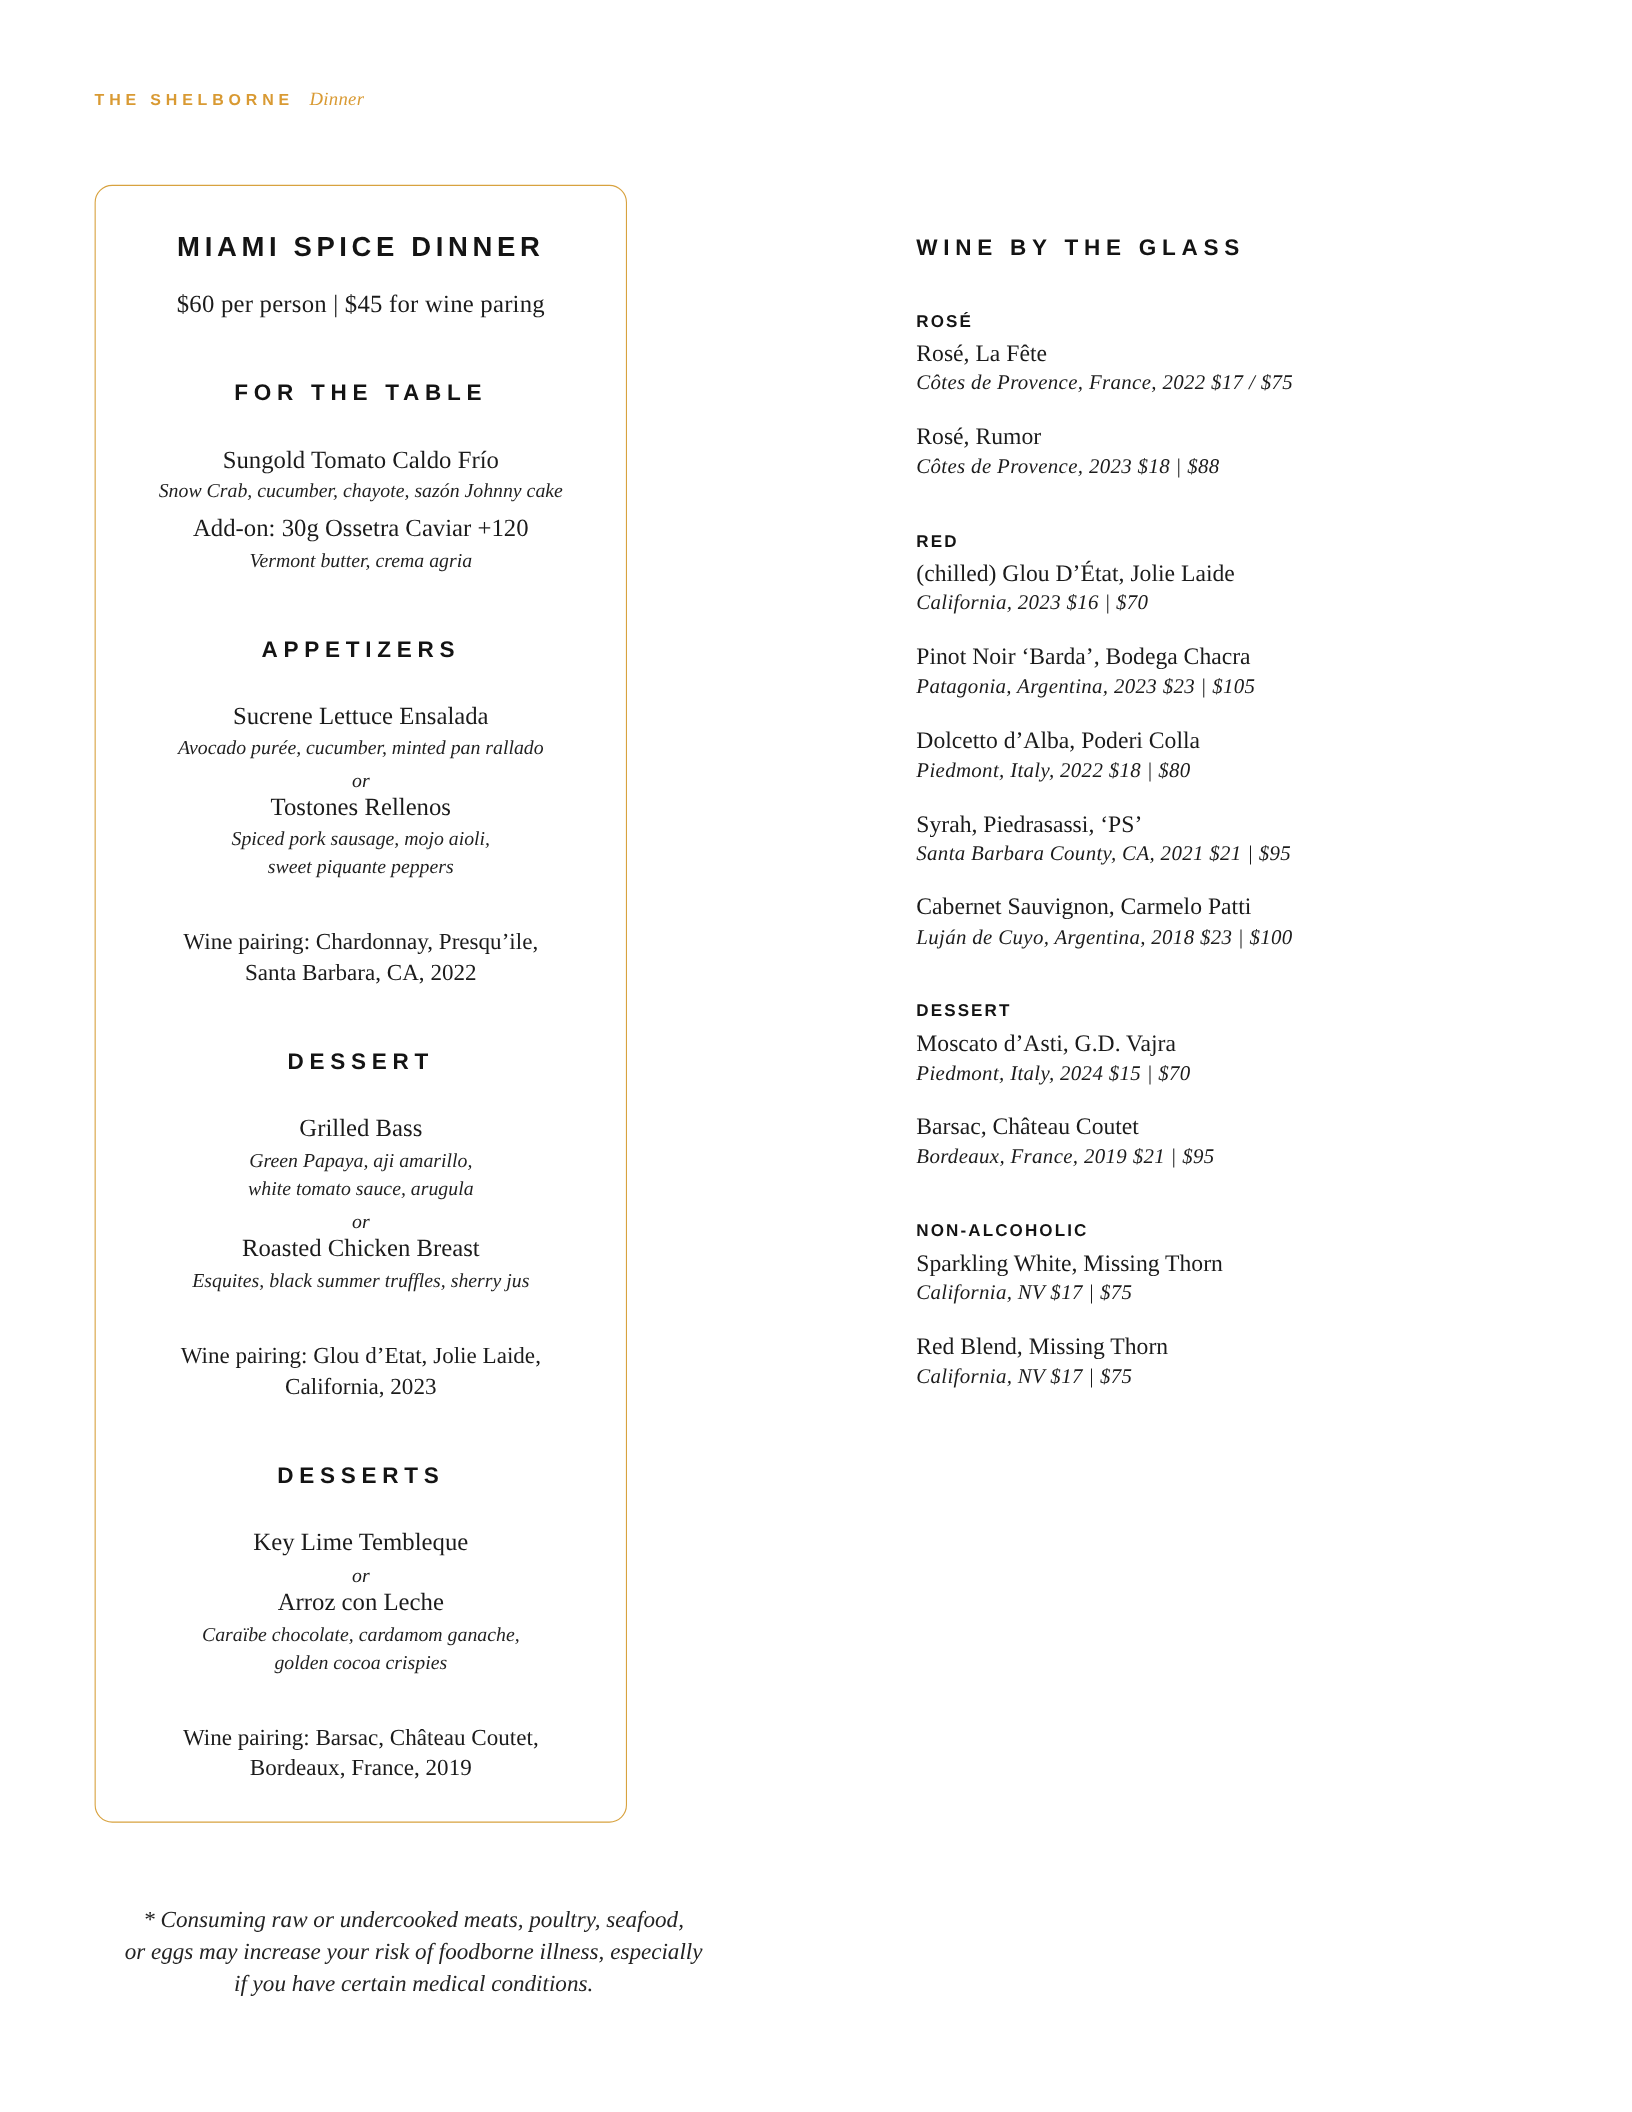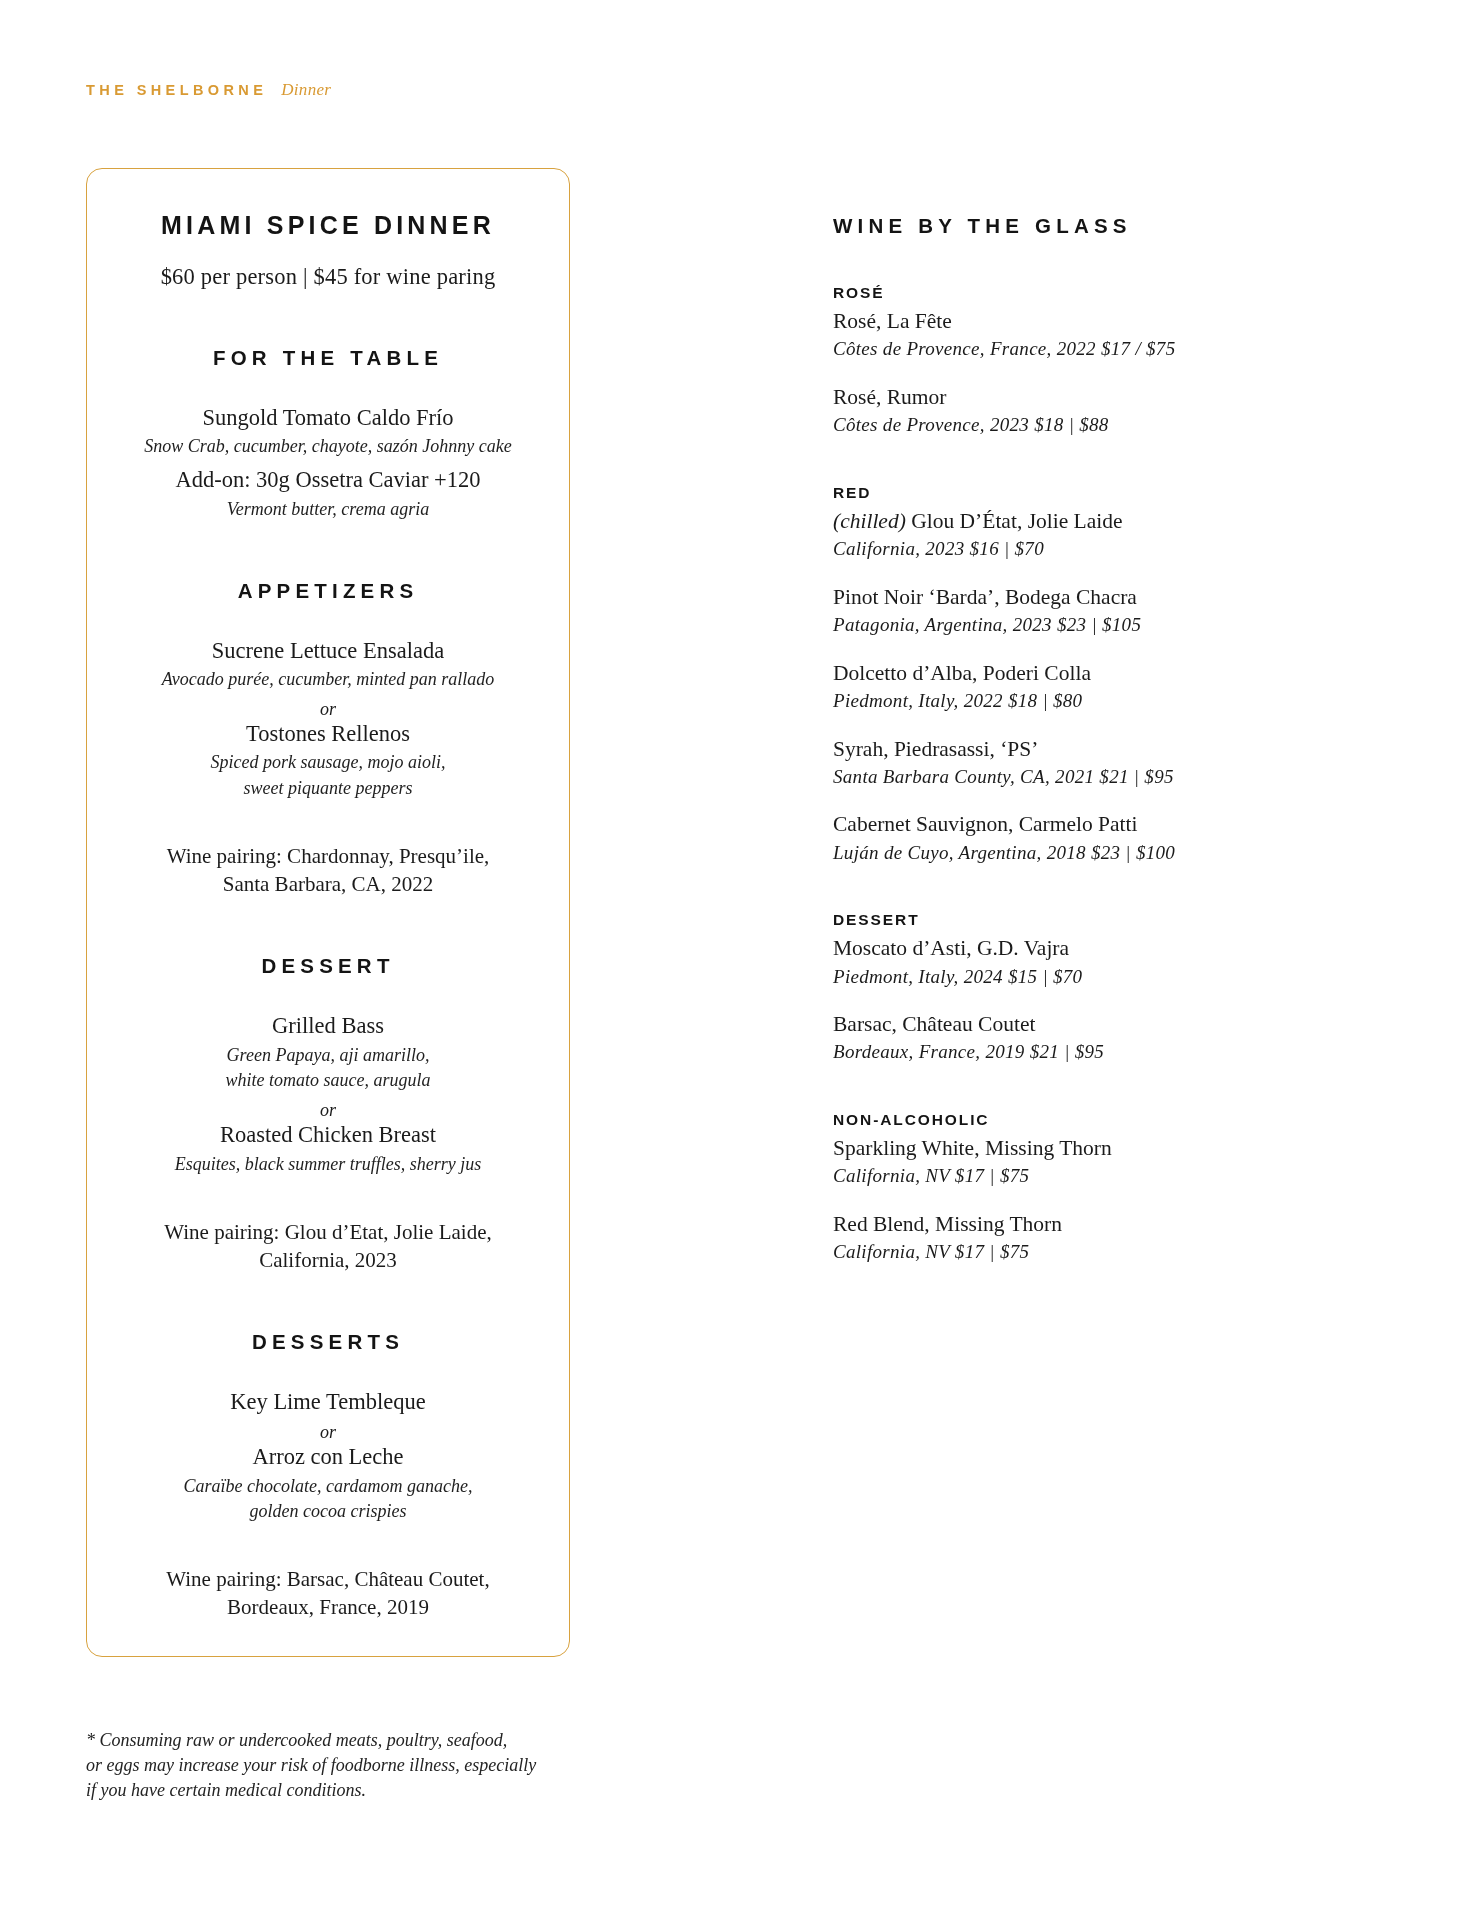--- a/index.html
+++ b/index.html
@@ -106,22 +106,23 @@
     line-height: 1.34;
     margin: 40px 0 0 0;
   }
   .dish + .dish { margin-top: 6px; }
 
   
   .footnote {
     position: absolute;
     left: 86px;
     width: 580px;
-    font-style: italic;
-    font-size: 18px;
+    text-align: center;
+    font-style: italic;
+    font-size: 21px;
     line-height: 1.38;
     color: #232323;
   }
 
   
   .wine-col {
     position: absolute;
     left: 833px;
     top: 0;
     width: 520px;
@@ -145,21 +146,21 @@
     color: #141414;
     margin: 0 0 6px 0;
   }
   .wine-item { margin-top: 22px; }
   .wine-group .wine-item:first-of-type { margin-top: 4px; }
   .wine-name {
     font-size: 21.5px;
     line-height: 1.22;
     margin: 0;
   }
-  .wine-name .chilled { font-style: italic; }
+  .wine-name .chilled { }
   .wine-detail {
     font-style: italic;
     font-size: 19px;
     line-height: 1.3;
     margin: 3px 0 0 0;
     letter-spacing: 0.3px;
   }
 </style>
 </head>
 <body>

